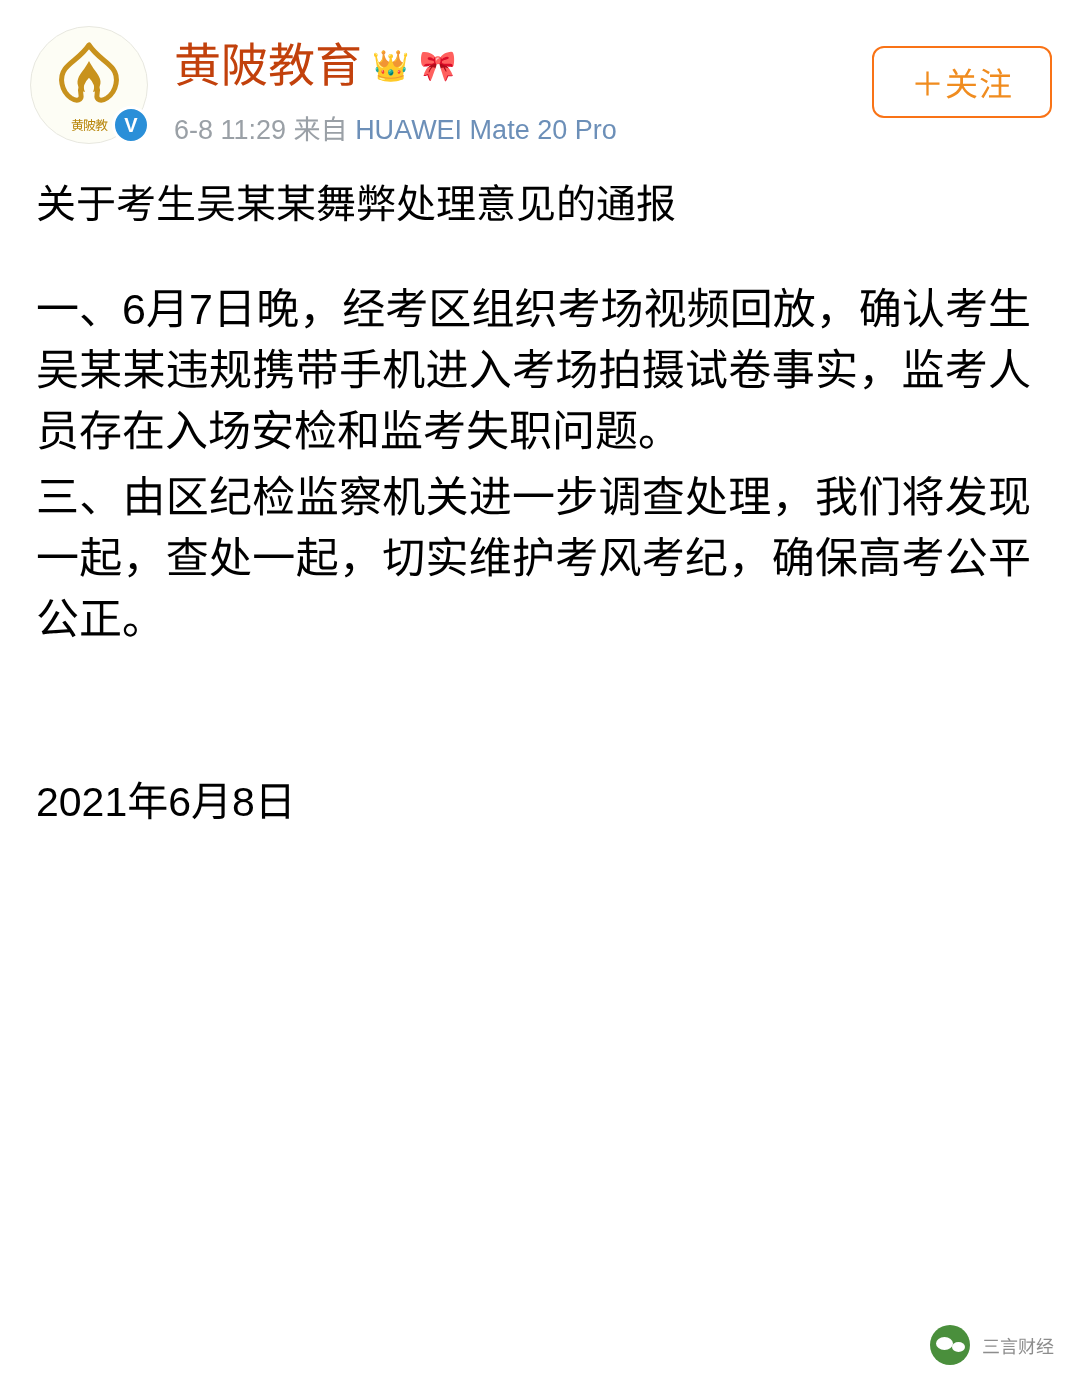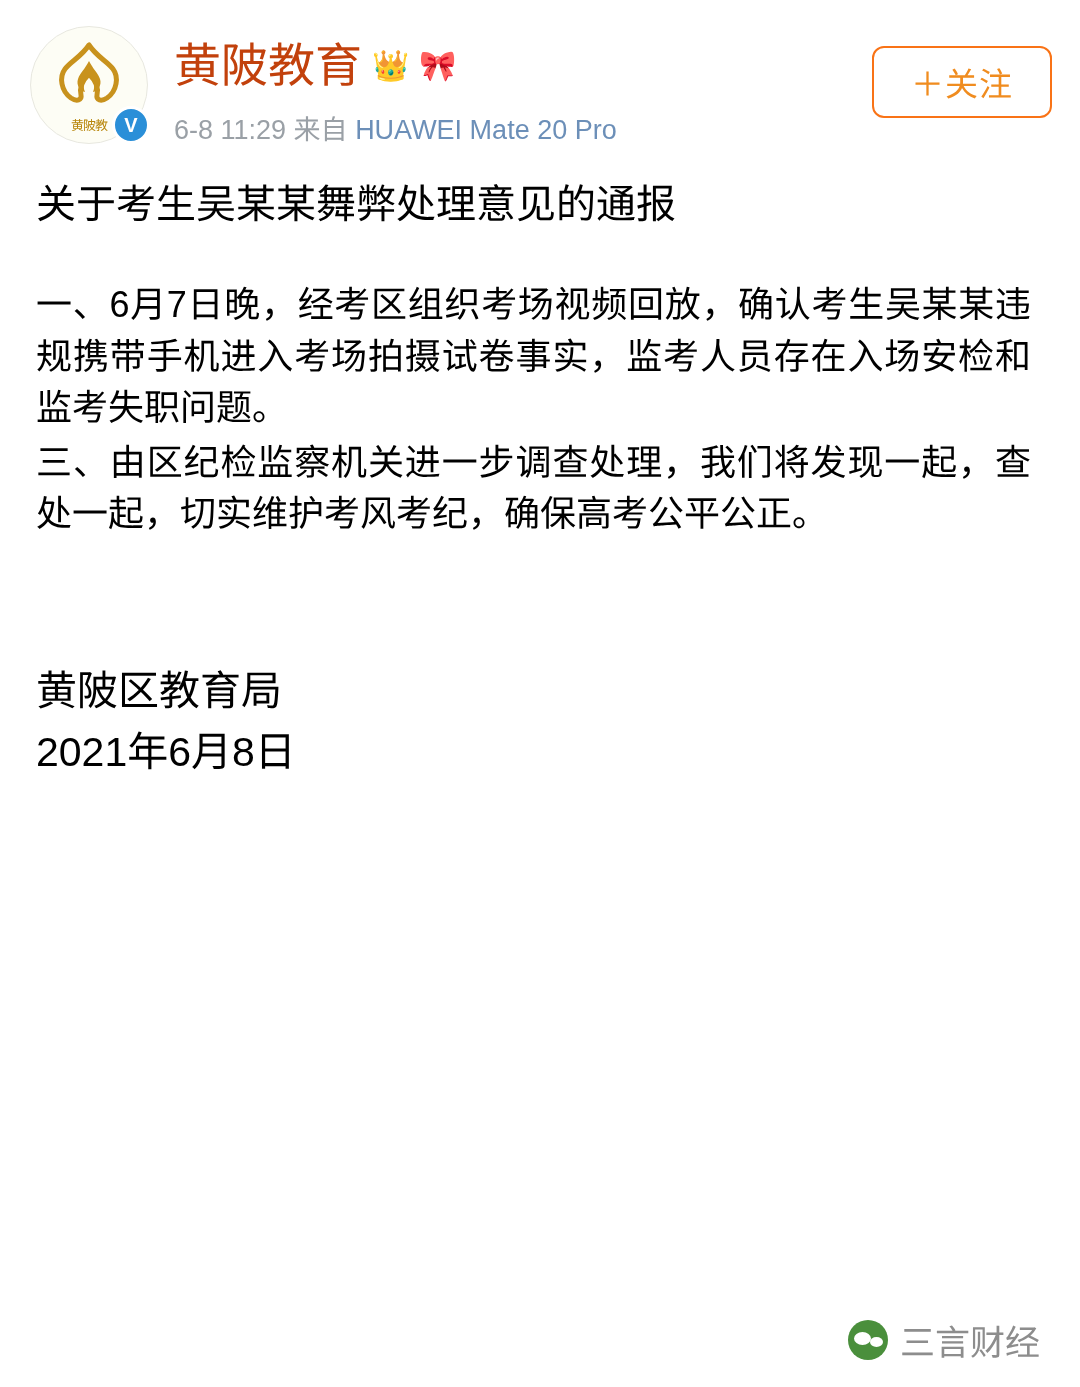--- a/index.html
+++ b/index.html
@@ -131,43 +131,43 @@
   .post-body {
     padding: 30px 36px 0 36px;
     color: #000000;
   }
   .post-title {
     font-size: 40px;
     line-height: 1.35;
     margin-bottom: 48px;
   }
   .para {
-    font-size: 36px;
+    font-size: 43px;
     line-height: 1.42;
     text-align: justify;
     margin: 0 13px 4px 0;
     letter-spacing: 0px;
   }
   .spacer-block { height: 118px; }
   .sign {
     font-size: 41px;
     line-height: 1.5;
     margin: 0;
   }
 
   
   .watermark {
     position: absolute;
-    right: 40px;
+    right: 26px;
     bottom: 22px;
     display: flex;
     align-items: center;
     gap: 12px;
     color: #8d8d8d;
-    font-size: 35px;
+    font-size: 18px;
   }
   .wm-logo {
     width: 40px;
     height: 40px;
     border-radius: 50%;
     background: #4a8f3c;
     position: relative;
     flex: 0 0 40px;
   }
   .wm-logo::before,
@@ -219,20 +219,19 @@
 </div>
 
 <div class="post-body">
   <div class="post-title">关于考生吴某某舞弊处理意见的通报</div>
 
   <p class="para">一、6月7日晚，经考区组织考场视频回放，确认考生吴某某违规携带手机进入考场拍摄试卷事实，监考人员存在入场安检和监考失职问题。</p>
   <p class="para">三、由区纪检监察机关进一步调查处理，我们将发现一起，查处一起，切实维护考风考纪，确保高考公平公正。</p>
 
   <div class="spacer-block"></div>
 
-  <p class="sign">黄陂区教育局</p>
   <p class="sign">2021年6月8日</p>
 </div>
 
 <div class="watermark">
   <span class="wm-logo"></span>
   <span>三言财经</span>
 </div>
 
 </body></html>

